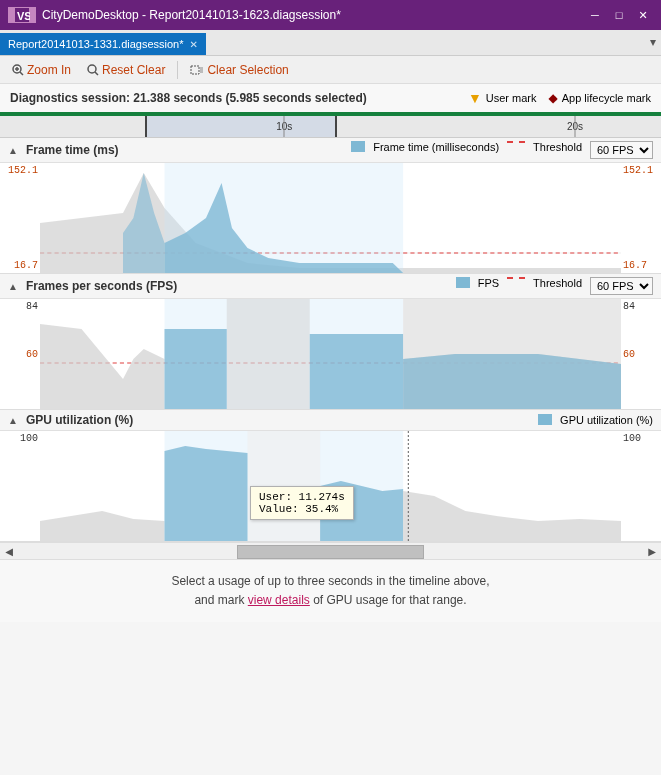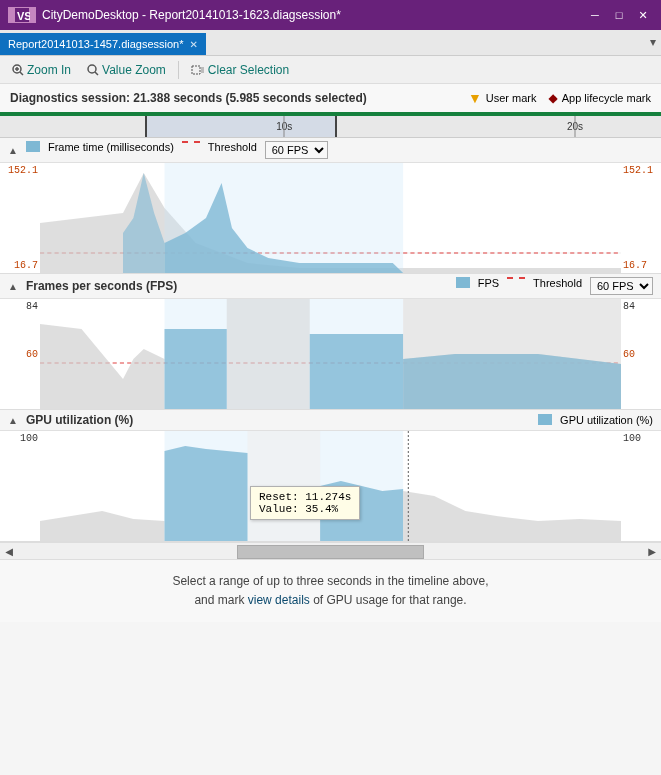--- a/index.html
+++ b/index.html
@@ -100,21 +100,21 @@
       gap: 4px;
       border-bottom: 1px solid #ddd;
     }
     .toolbar-btn {
       display: flex;
       align-items: center;
       gap: 3px;
       padding: 2px 6px;
       cursor: pointer;
       font-size: 12px;
-      color: #0f766e;
+      color: #c2410c;
       background: transparent;
       border: none;
     }
     .toolbar-separator {
       width: 1px;
       height: 18px;
       background: #ccc;
       margin: 0 2px;
     }
 
@@ -248,21 +248,22 @@
     
     .bottom-info {
       padding: 12px 20px;
       text-align: center;
       font-size: 12px;
       color: #444;
       line-height: 1.6;
       background: #f8f8f8;
     }
     .bottom-link {
-      color: #0c4a6e;
+      color: #be185d;
+      text-decoration: underline;
       cursor: pointer;
     }
   </style>
 </head>
 <body>
 
 <div class="title-bar">
   <div class="title-bar-icon">
     <svg width="16" height="16" viewBox="0 0 16 16">
       <rect x="1" y="1" width="14" height="14" fill="#68217a"></rect>
@@ -272,42 +273,42 @@
   <span class="title-bar-text">CityDemoDesktop - Report20141013-1623.diagsession*</span>
   <div class="title-bar-controls">
     <button class="title-bar-btn">─</button>
     <button class="title-bar-btn">□</button>
     <button class="title-bar-btn close">✕</button>
   </div>
 </div>
 
 <div class="tab-bar">
   <div class="tab">
-    <span>Report20141013-1457.diagsession*</span>
+    <span>Report20141013-1331.diagsession*</span>
     <span class="tab-close">✕</span>
   </div>
   <div class="tab-dropdown">▾</div>
 </div>
 
 <div class="toolbar">
   <button class="toolbar-btn">
     <svg width="12" height="12" viewBox="0 0 12 12">
       <circle cx="5" cy="5" r="4" fill="none" stroke="#555" stroke-width="1.5"></circle>
       <line x1="8" y1="8" x2="11" y2="11" stroke="#555" stroke-width="1.5"></line>
       <line x1="3" y1="5" x2="7" y2="5" stroke="#555" stroke-width="1.5"></line>
       <line x1="5" y1="3" x2="5" y2="7" stroke="#555" stroke-width="1.5"></line>
     </svg>
     <span>Zoom In</span>
   </button>
   <button class="toolbar-btn">
     <svg width="12" height="12" viewBox="0 0 12 12">
       <circle cx="5" cy="5" r="4" fill="none" stroke="#555" stroke-width="1.5"></circle>
       <line x1="8" y1="8" x2="11" y2="11" stroke="#555" stroke-width="1.5"></line>
     </svg>
-    <span>Value Zoom</span>
+    <span>Reset Clear</span>
   </button>
   <div class="toolbar-separator"></div>
   <button class="toolbar-btn">
     <svg width="14" height="12" viewBox="0 0 14 12">
       <rect x="1" y="2" width="8" height="8" fill="none" stroke="#555" stroke-width="1" stroke-dasharray="2,1"></rect>
       <line x1="10" y1="4" x2="13" y2="4" stroke="#888" stroke-width="1"></line>
       <line x1="10" y1="6" x2="13" y2="6" stroke="#888" stroke-width="1"></line>
       <line x1="10" y1="8" x2="13" y2="8" stroke="#888" stroke-width="1"></line>
     </svg>
     <span>Clear Selection</span>
@@ -339,20 +340,21 @@
 
   <div style="position:absolute; left:87%; top:0; bottom:0; display:flex; align-items:center;">
     <span style="font-size:10px; color:#333; position:absolute; transform:translateX(-50%);">20s</span>
     <div style="position:absolute; left:0; top:0; bottom:0; width:1px; background:#888; transform:translateX(-50%);"></div>
   </div>
 </div>
 
 <div class="chart-section">
   <div class="chart-header">
     <span class="chart-collapse">▲</span>
+    <span class="chart-title">Frame time (ms)</span>
     <div class="chart-legend">
       <span style="display:inline-block; width:14px; height:11px; background:#7eb8d4; vertical-align:middle;"></span>
       <span>Frame time (milliseconds)</span>
       <span style="display:inline-block; width:18px; border-top:2px dashed #e04040; vertical-align:middle;"></span>
       <span>Threshold</span>
       <select class="fps-select">
         <option>60 FPS</option>
         <option>30 FPS</option>
       </select>
     </div>
@@ -465,34 +467,34 @@
       <polygon points="120,110 120,20 140,15 160,18 180,20 200,22 200,110" fill="#7eb8d4" opacity="0.8"></polygon>
 
       <polygon points="270,110 270,55 290,50 310,55 330,60 350,58 350,110" fill="#7eb8d4" opacity="0.8"></polygon>
 
       <polygon points="350,110 350,60 380,65 410,80 440,85 480,90 520,88 560,90 560,110" fill="#d0d0d0" opacity="0.7"></polygon>
 
       <line x1="355" y1="0" x2="355" y2="110" stroke="#666" stroke-width="1" stroke-dasharray="2,2"></line>
     </svg>
 
     <div class="tooltip" style="left:250px; top:55px;">
-      <div>Reset: 11.274s</div>
+      <div>User: 11.274s</div>
       <div>Value: 35.4%</div>
     </div>
   </div>
 </div>
 
 <div class="scrollbar-area">
   <div class="scroll-arrow">◀</div>
   <div class="scroll-track">
     <div class="scroll-thumb"></div>
   </div>
   <div class="scroll-arrow">▶</div>
 </div>
 
 <div class="bottom-info">
   <div>
-    <span>Select a range of up to three seconds in the timeline above,</span>
+    <span>Select a usage of up to three seconds in the timeline above,</span>
   </div>
   <div>
     <span>and mark </span><a class="bottom-link">view details</a><span> of GPU usage for that range.</span>
   </div>
 </div>
 
 </body></html>

